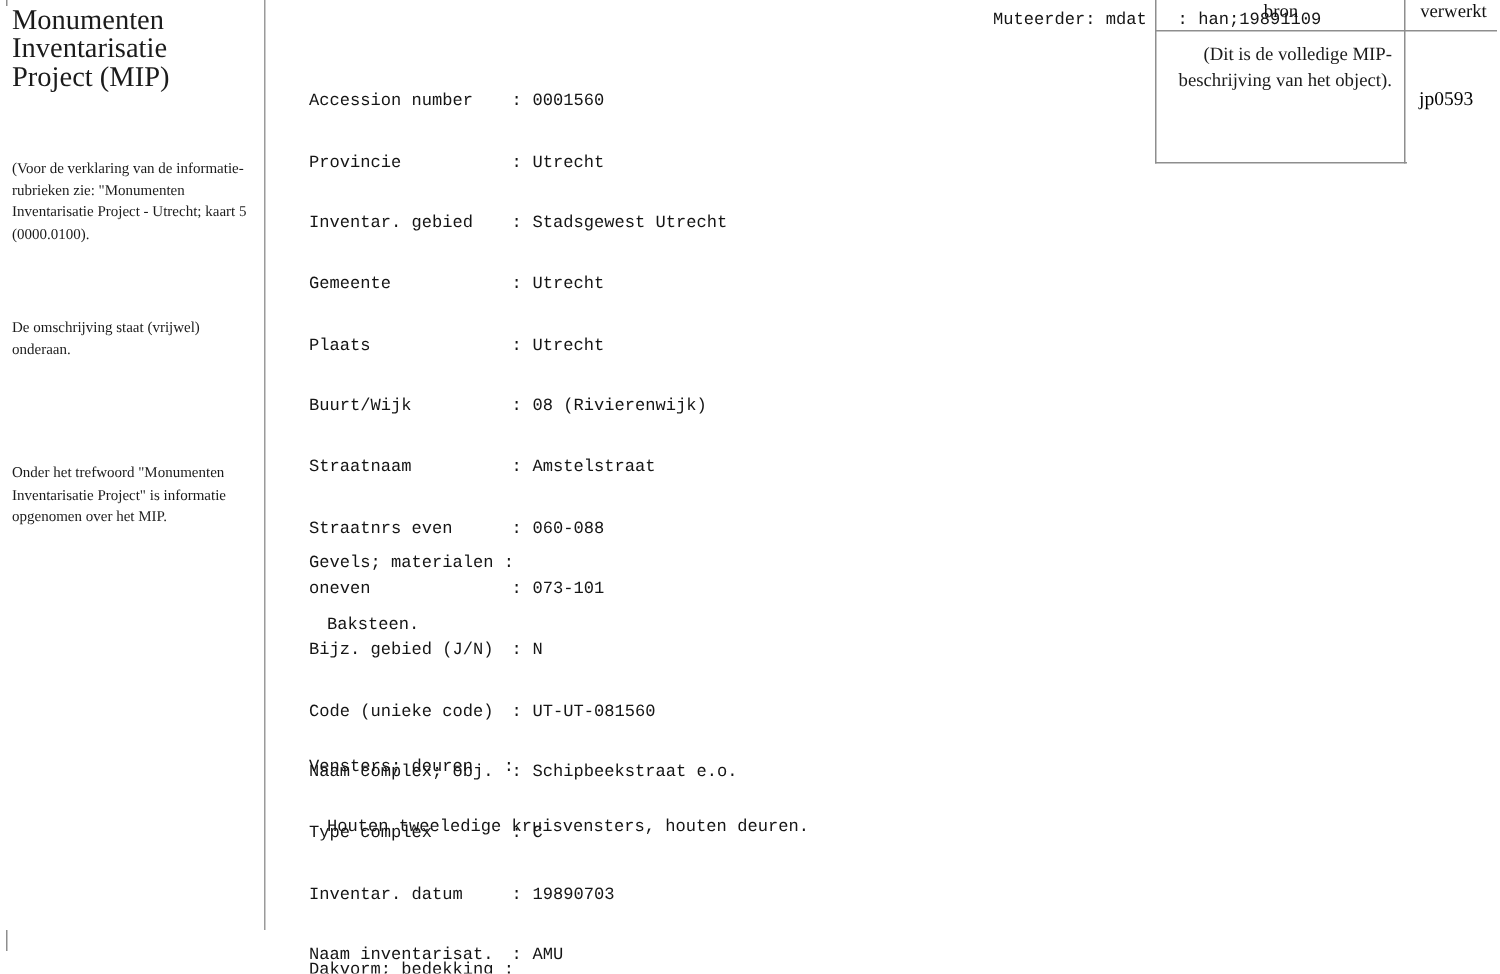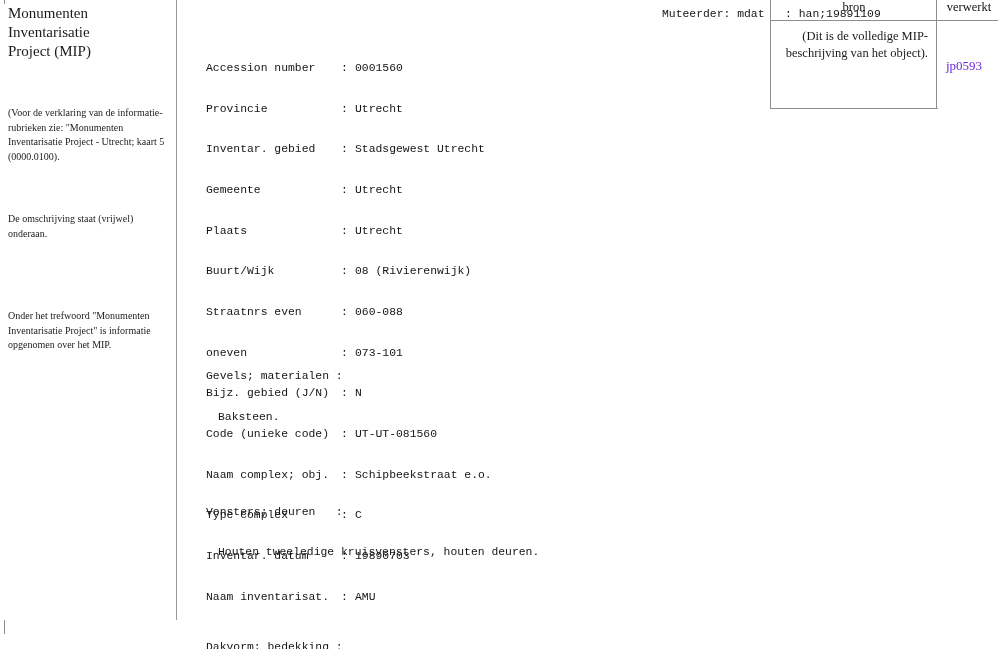--- a/index.html
+++ b/index.html
@@ -19,21 +19,21 @@
   
   #left-column {
     position: absolute;
     left: 8px;
     top: 4px;
     width: 170px;
     height: 630px;
   }
   #left-column .title-block {
     font-family: "Liberation Serif", serif;
-    font-size: 15px;
+    font-size: 19px;
     line-height: 19px;
     color: #1b1b1b;
   }
   #left-column .note {
     font-family: "Liberation Serif", serif;
     font-size: 10px;
     line-height: 14.5px;
     color: #1b1b1b;
   }
   .note-1 { position: absolute; top: 102px; left: 0; width: 160px; }
@@ -148,21 +148,21 @@
     line-height: 17px;
     color: #1b1b1b;
     text-align: right;
   }
   #right-table .rt-code {
     position: absolute;
     left: 176px;
     top: 38px;
     font-family: "Liberation Serif", serif;
     font-size: 13px;
-    color: #6d28d9;
+    color: #000000;
   }
   
   .rule {
     position: absolute;
     background: #8e8e8e;
   }
   #rt-line-top    { left: 770px;  top: 20px;  width: 228px; height: 1px; }
   #rt-line-bottom { left: 770px;  top: 108px; width: 168px; height: 1px; }
   #rt-line-left   { left: 770px;  top: 0px;   width: 1px;   height: 109px; }
   #rt-line-mid    { left: 936px;  top: 0px;   width: 1px;   height: 109px; }
@@ -192,20 +192,21 @@
 
 <div id="record">
   <div class="hdr-extra"><span>Muteerder: mdat</span>   <span>:</span> <span>han;19891109</span></div>
 
   <div class="field-row"><span class="f-label">Accession number</span><span class="f-colon">:</span><span class="f-value">0001560</span></div>
   <div class="field-row"><span class="f-label">Provincie</span><span class="f-colon">:</span><span class="f-value">Utrecht</span></div>
   <div class="field-row"><span class="f-label">Inventar. gebied</span><span class="f-colon">:</span><span class="f-value">Stadsgewest Utrecht</span></div>
   <div class="field-row"><span class="f-label">Gemeente</span><span class="f-colon">:</span><span class="f-value">Utrecht</span></div>
   <div class="field-row"><span class="f-label">Plaats</span><span class="f-colon">:</span><span class="f-value">Utrecht</span></div>
   <div class="field-row"><span class="f-label">Buurt/Wijk</span><span class="f-colon">:</span><span class="f-value">08 (Rivierenwijk)</span></div>
+  <div class="field-row"><span class="f-label">Straatnaam</span><span class="f-colon">:</span><span class="f-value">Amstelstraat</span></div>
   <div class="field-row"><span class="f-label">Straatnrs even</span><span class="f-colon">:</span><span class="f-value">060-088</span></div>
   <div class="field-row"><span class="f-label">oneven</span><span class="f-colon">:</span><span class="f-value">073-101</span></div>
   <div class="field-row"><span class="f-label">Bijz. gebied (J/N)</span><span class="f-colon">:</span><span class="f-value">N</span></div>
   <div class="field-row"><span class="f-label">Code (unieke code)</span><span class="f-colon">:</span><span class="f-value">UT-UT-081560</span></div>
   <div class="field-row"><span class="f-label">Naam complex; obj.</span><span class="f-colon">:</span><span class="f-value">Schipbeekstraat e.o.</span></div>
   <div class="field-row"><span class="f-label">Type complex</span><span class="f-colon">:</span><span class="f-value">C</span></div>
   <div class="field-row"><span class="f-label">Inventar. datum</span><span class="f-colon">:</span><span class="f-value">19890703</span></div>
   <div class="field-row"><span class="f-label">Naam inventarisat.</span><span class="f-colon">:</span><span class="f-value">AMU</span></div>
   
   

